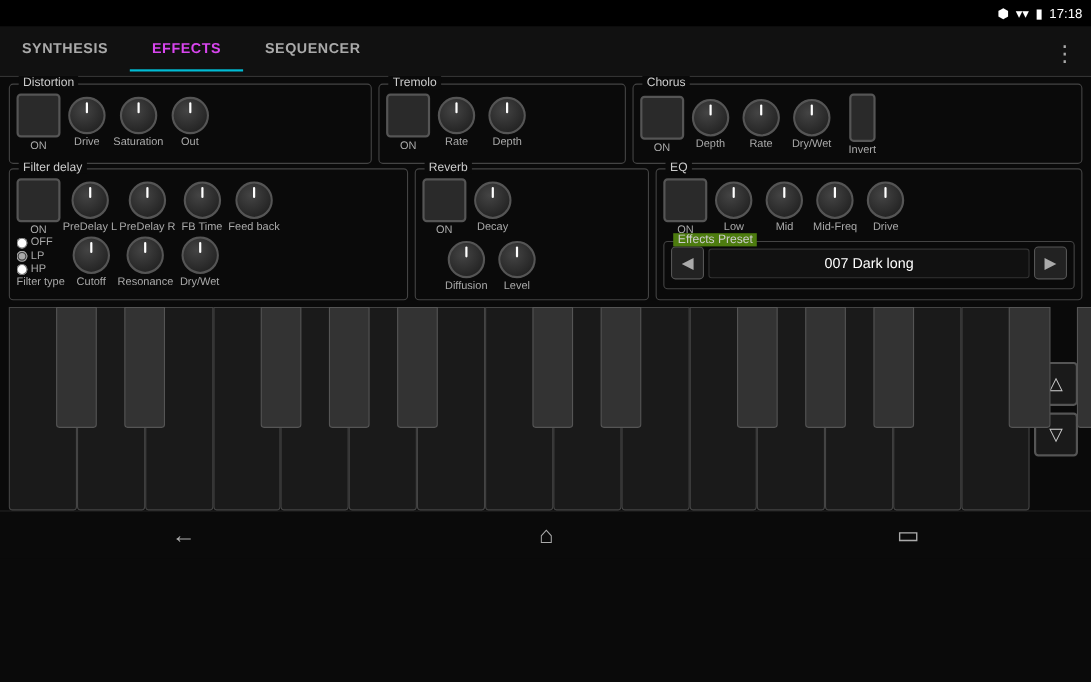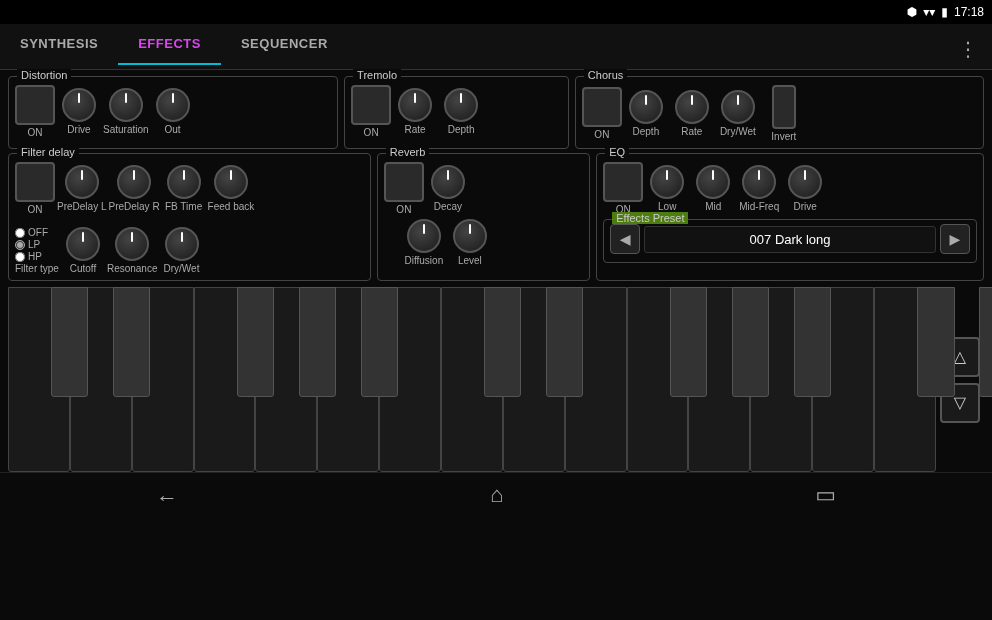--- a/index.html
+++ b/index.html
@@ -400,21 +400,21 @@
         </div>
         <div class="knob-group">
           <div class="knob"></div>
           <span class="knob-label">FB Time</span>
         </div>
         <div class="knob-group">
           <div class="knob"></div>
           <span class="knob-label">Feed back</span>
         </div>
       </div>
-      <div class="knob-row" style="margin-top:12px;">
+      <div class="knob-row" style="margin-top:0;">
         <div class="filter-type">
           <label>
               <input type="radio" name="ftype" style=""> 
               <span>OFF</span>
             </label>
           <label>
               <input type="radio" name="ftype" checked="" style=""> 
               <span>LP</span>
             </label>
           <label>

